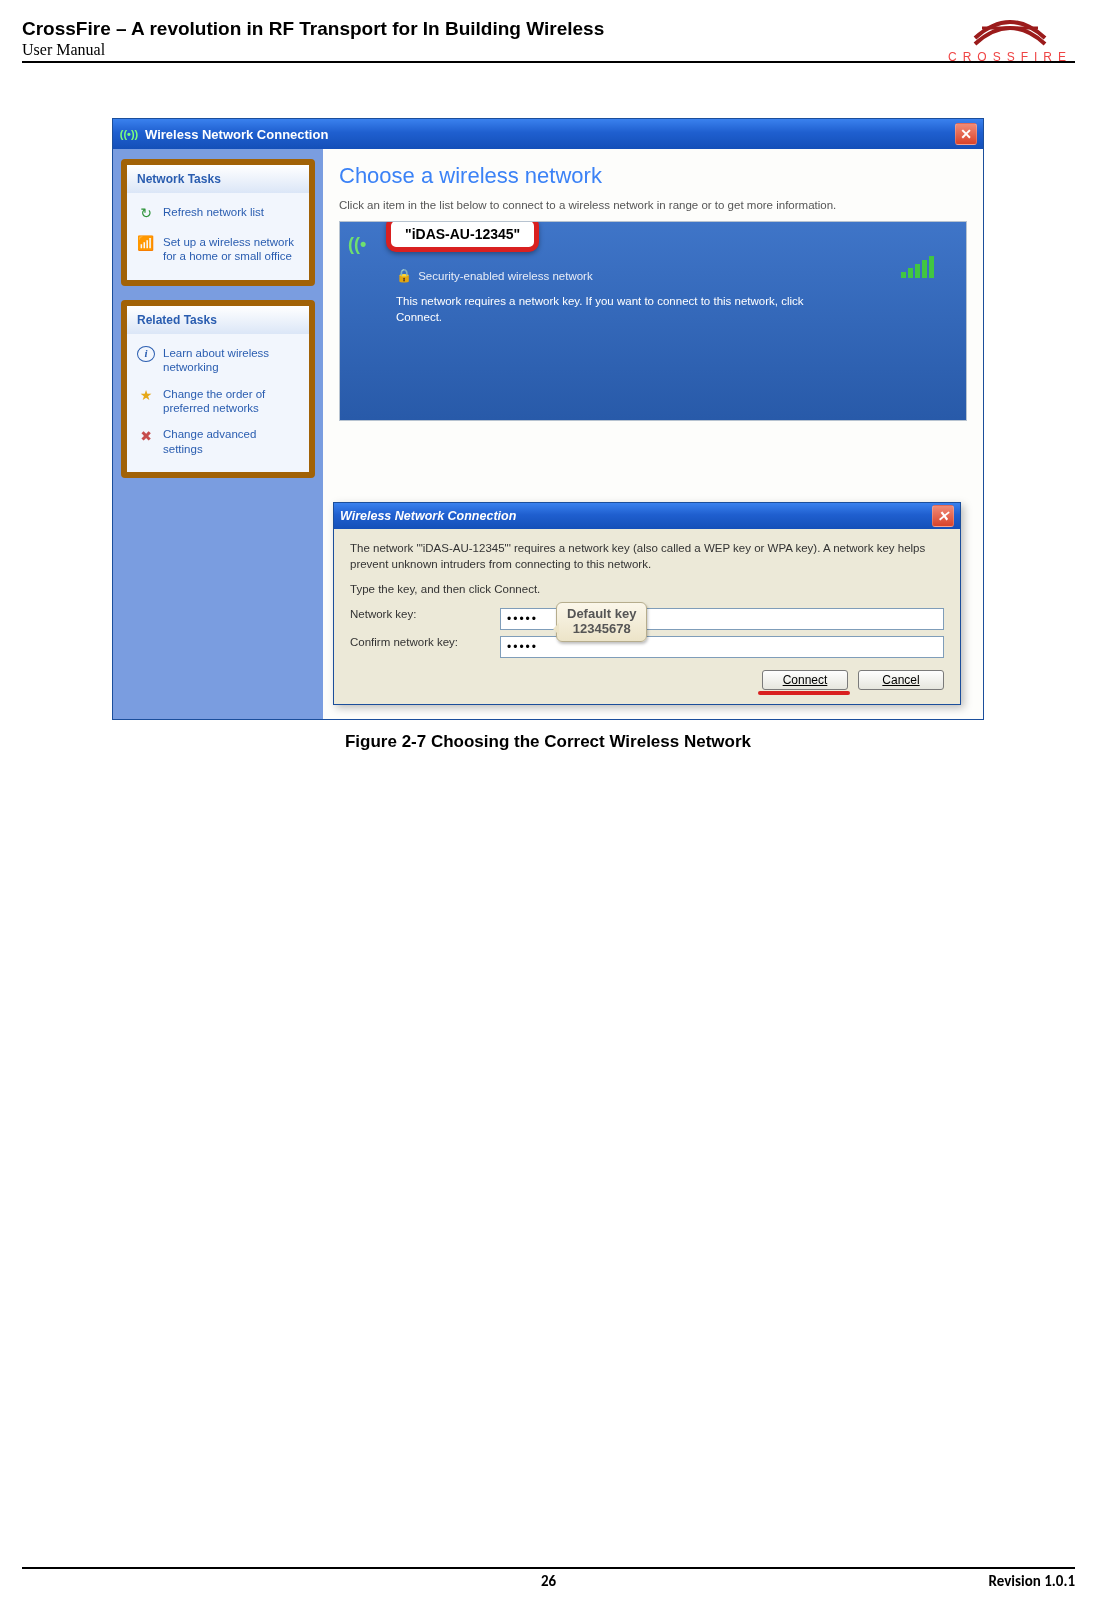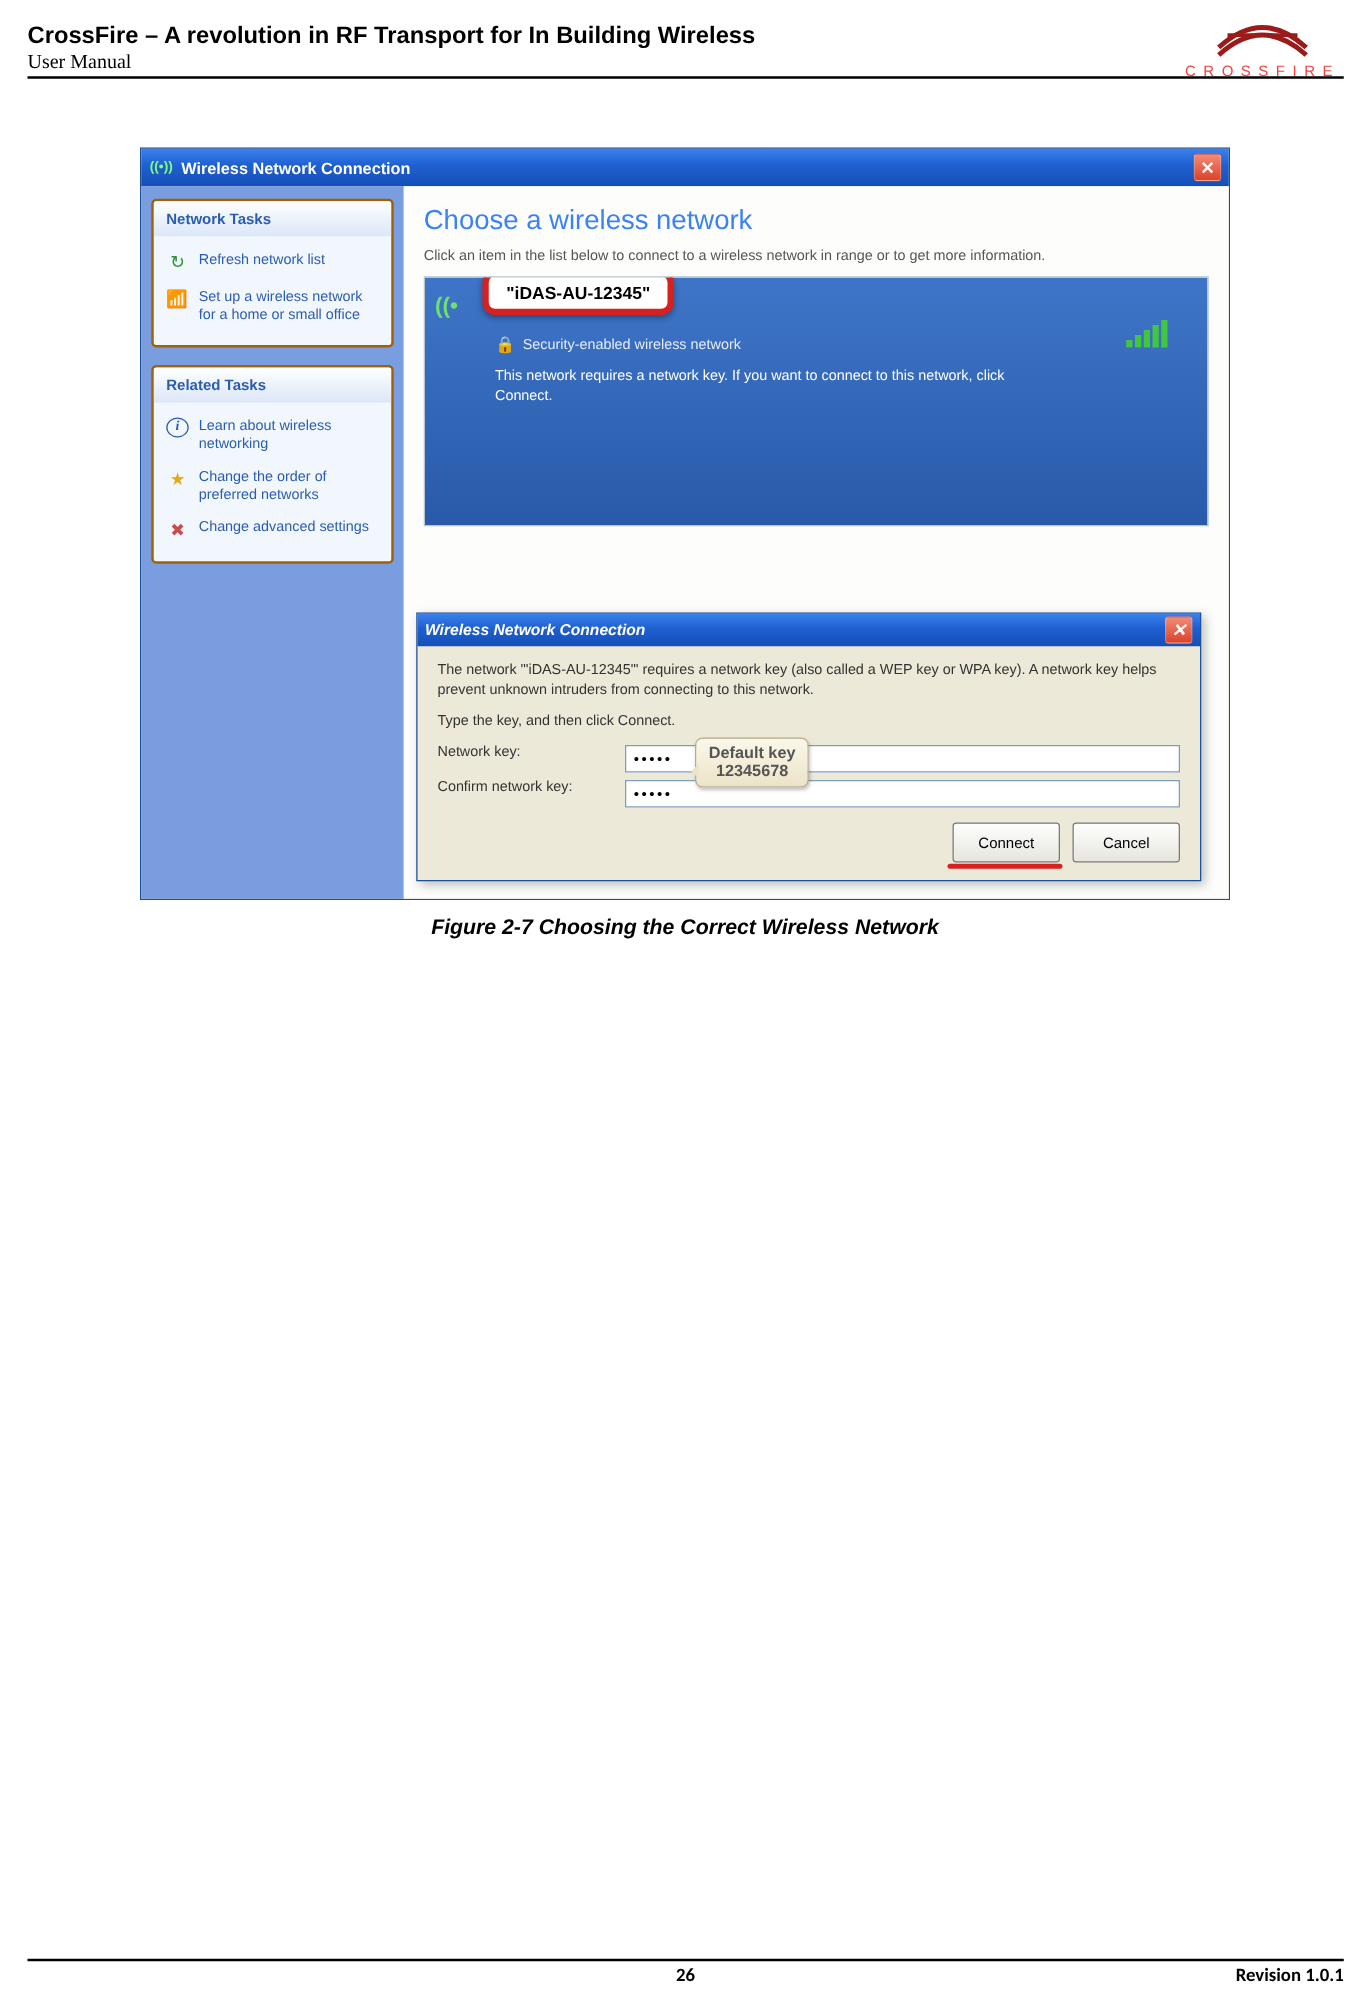--- a/index.html
+++ b/index.html
@@ -61,21 +61,20 @@
   .figure-wrap {
     position: absolute;
     top: 118px; left: 112px;
     width: 872px;
   }
   .figure-caption {
     text-align: center;
     font-weight: 700;
     font-size: 17px;
     margin-top: 12px;
-    font-style: italic;
   }
 
   
   .xp-window {
     width: 872px;
     height: 602px;
     border: 1px solid #1b4e9b;
     background: #ece9d8;
     font-size: 12px;
     position: relative;
@@ -116,21 +115,21 @@
   .xp-side {
     width: 210px;
     background: #7a9de0;
     padding: 10px 8px;
     display: flex;
     flex-direction: column;
     gap: 14px;
   }
   .task-panel {
     background: #f2f6fd;
-    border: 2px solid #a16207;
+    border: 6px solid #a16207;
     border-radius: 4px;
     overflow: hidden;
   }
   .task-title {
     background: linear-gradient(#fff,#dbe6f7);
     color: #2a5db0;
     font-weight: 700;
     font-size: 12px;
     padding: 7px 10px;
   }
@@ -274,26 +273,27 @@
     content:"";
     position:absolute; left:-10px; bottom:6px;
     border: 6px solid transparent;
     border-right-color:#ece4c8;
   }
   .btn-row {
     display:flex; justify-content:flex-end; gap:10px;
     margin-top: 12px;
   }
   .xp-btn {
-    min-width: 86px; height: 32px;
+    min-width: 86px; height: 20px;
     background: linear-gradient(#fefefe,#e6e6de);
     border: 1px solid #7a7a7a;
     border-radius: 3px;
     font-size: 12px;
     cursor: pointer;
+    text-decoration: underline;
   }
   .connect-underline {
     height: 4px; background: #d92020; width: 92px;
     position: absolute; right: 110px; bottom: 9px;
     border-radius: 2px;
   }
 </style>
 </head>
 <body>
 

